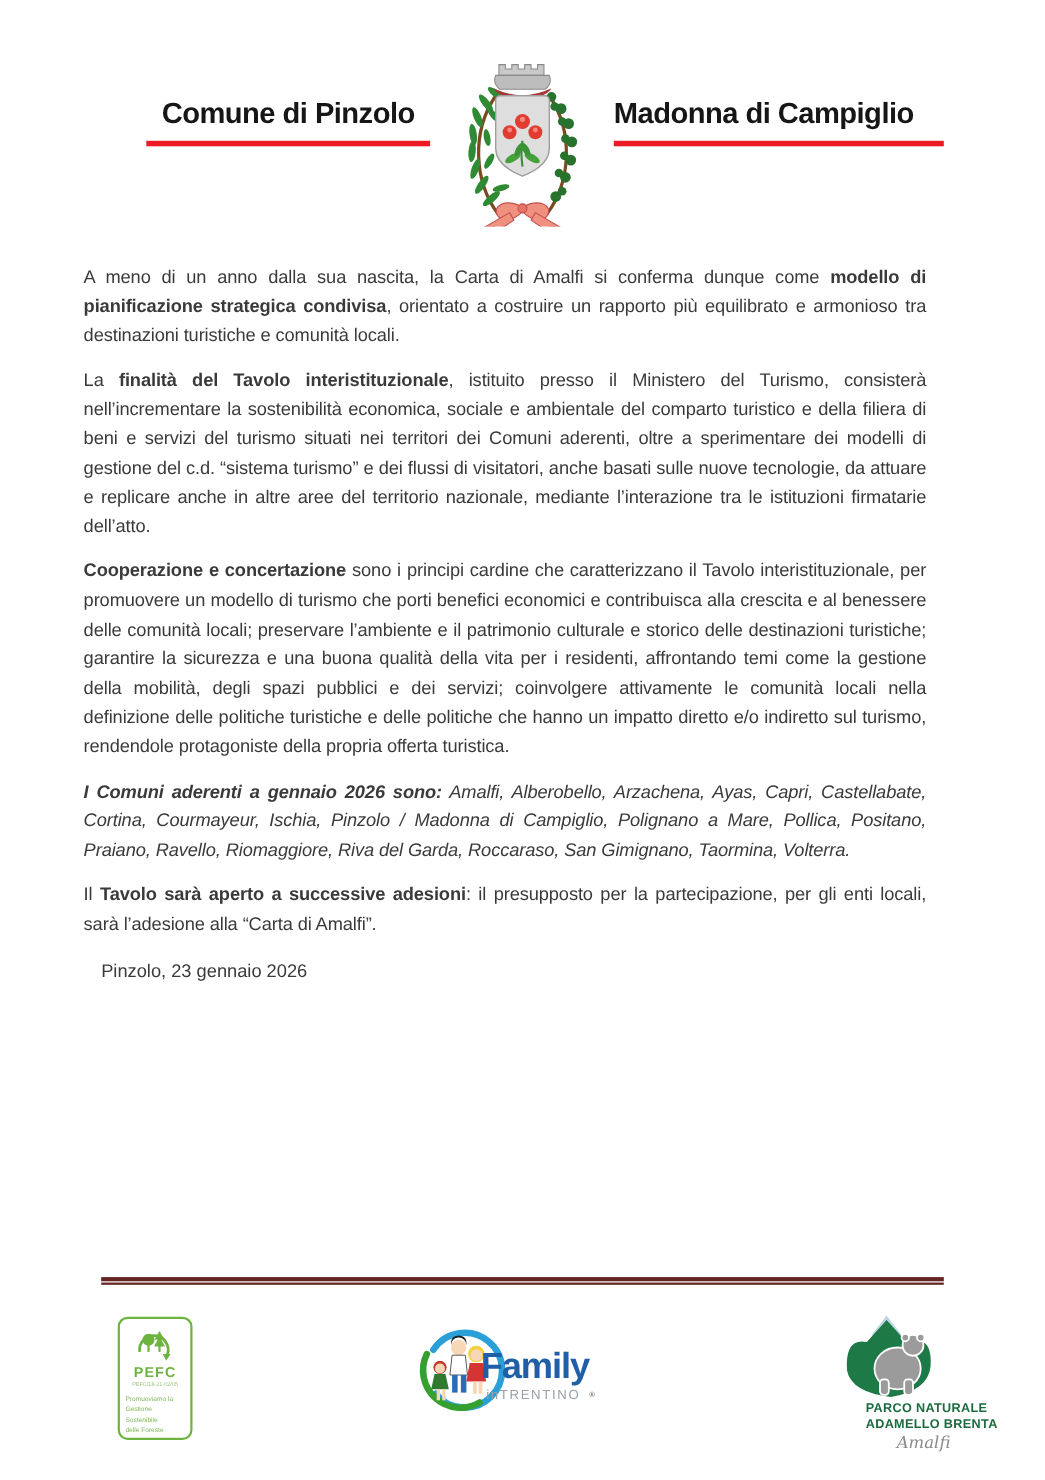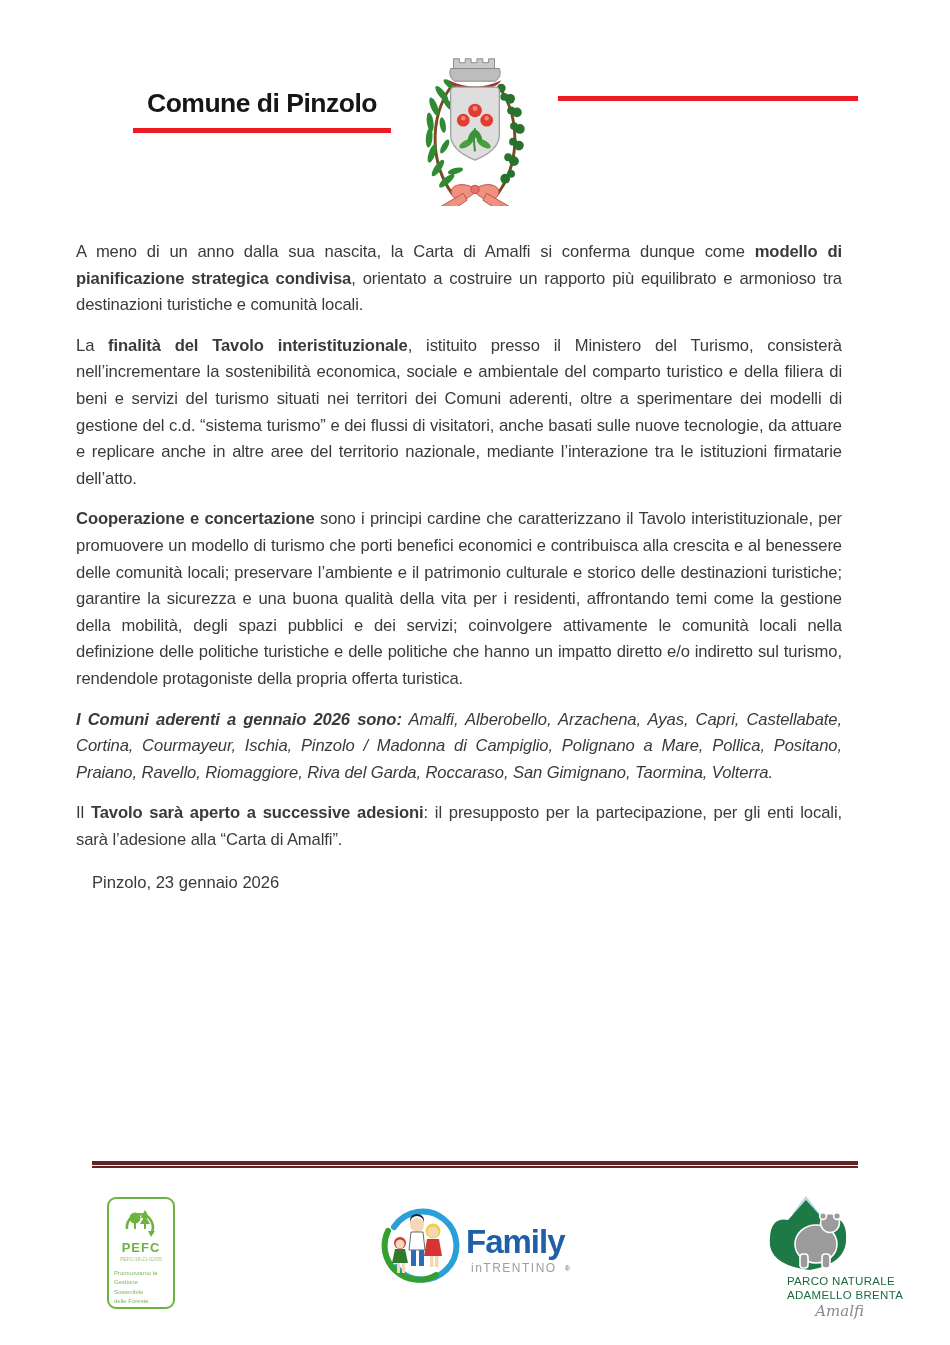--- a/index.html
+++ b/index.html
@@ -44,28 +44,28 @@
     border:2px solid #6db33f; border-radius:9px; padding:6px 5px 15px;
     text-align:center;
   }
   .pefc-mark { width:40px; height:34px; margin:0 auto; display:block; }
   .pefc-title { font-size:13px; font-weight:bold; color:#6db33f; letter-spacing:1px; margin-top:1px; }
   .pefc-cert { font-size:5px; color:#9cc57e; margin-top:1px; white-space:nowrap; }
   .pefc-tagline { font-size:6px; color:#7fb65a; text-align:left; margin-top:7px; line-height:1.55; }
 
   .family-box { position:absolute; left:378px; top:1203px; width:185px; height:95px; }
   .family-circle { position:absolute; left:0; top:0; width:82px; height:86px; }
-  .family-text { position:absolute; left:88px; top:22px; width:110px; }
+  .family-text { position:absolute; left:59px; top:22px; width:110px; }
   .family-title { font-size:33px; font-weight:bold; color:#1f5fa8; letter-spacing:-1px; line-height:1; }
   .family-sub { font-size:12px; color:#9aa0a6; letter-spacing:1.5px; margin-top:3px; margin-left:5px; white-space:nowrap; }
   .family-reg { font-size:7px; color:#6a6a6a; vertical-align:middle; margin-left:8px; }
 
   .parco-box { position:absolute; left:748px; top:1190px; width:120px; text-align:center; }
   .parco-mark { width:88px; height:84px; display:block; margin:0 auto; }
-  .parco-line { font-size:11.5px; font-weight:normal; color:#1d6b3e; letter-spacing:0.3px; line-height:1.25; white-space:nowrap;margin-left:39px; }
+  .parco-line { font-size:11.5px; font-weight:bold; color:#1d6b3e; letter-spacing:0.3px; line-height:1.25; white-space:nowrap;margin-left:39px; }
   .parco-geopark {
     font-family:"DejaVu Serif", serif; font-style:italic; font-size:15px;
     color:#8a8a8a; text-align:right; margin-top:-1px; padding-right:4px;
   }
 </style>
 </head>
 <body>
 
 <div class="page">
 
@@ -131,20 +131,21 @@
 
         <path d="M75,142 c-16,-9 -29,-1 -23,8 c6,8 17,2 23,-4 z" fill="#f0907f" stroke="#c0504d" stroke-width="1"></path>
         <path d="M75,142 c16,-9 29,-1 23,8 c-6,8 -17,2 -23,-4 z" fill="#f0907f" stroke="#c0504d" stroke-width="1"></path>
         <path d="M63,147 l-24,14 l10,-1 l-3,8 l21,-14 z" fill="#f0907f" stroke="#c0504d" stroke-width="1"></path>
         <path d="M87,147 l24,14 l-10,-1 l3,8 l-21,-14 z" fill="#f0907f" stroke="#c0504d" stroke-width="1"></path>
         <circle cx="75" cy="143" r="4.2" fill="#e57368" stroke="#c0504d" stroke-width="1"></circle>
       </svg>
     </div>
 
     <div class="head-right">
+      <div class="head-title">Madonna di Campiglio</div>
       <div class="red-line"></div>
     </div>
   </header>
 
   <main class="doc-body" id="paragraphs">
       <p><span>A meno di un anno dalla sua nascita, la Carta di Amalfi si conferma dunque come </span><span class="b">modello di pianificazione strategica condivisa</span><span>, orientato a costruire un rapporto più equilibrato e armonioso tra destinazioni turistiche e comunità locali.</span></p>
       <p><span>La </span><span class="b">finalità del Tavolo interistituzionale</span><span>, istituito presso il Ministero del Turismo, consisterà nell’incrementare la sostenibilità economica, sociale e ambientale del comparto turistico e della filiera di beni e servizi del turismo situati nei territori dei Comuni aderenti, oltre a sperimentare dei modelli di gestione del c.d. “sistema turismo” e dei flussi di visitatori, anche basati sulle nuove tecnologie, da attuare e replicare anche in altre aree del territorio nazionale, mediante l’interazione tra le istituzioni firmatarie dell’atto.</span></p>
       <p><span class="b">Cooperazione e concertazione</span><span> sono i principi cardine che caratterizzano il Tavolo interistituzionale, per promuovere un modello di turismo che porti benefici economici e contribuisca alla crescita e al benessere delle comunità locali; preservare l’ambiente e il patrimonio culturale e storico delle destinazioni turistiche; garantire la sicurezza e una buona qualità della vita per i residenti, affrontando temi come la gestione della mobilità, degli spazi pubblici e dei servizi; coinvolgere attivamente le comunità locali nella definizione delle politiche turistiche e delle politiche che hanno un impatto diretto e/o indiretto sul turismo, rendendole protagoniste della propria offerta turistica.</span></p>
       <p class="italic"><span class="b">I Comuni aderenti a gennaio 2026 sono:</span><span> Amalfi, Alberobello, Arzachena, Ayas, Capri, Castellabate, Cortina, Courmayeur, Ischia, Pinzolo / Madonna di Campiglio, Polignano a Mare, Pollica, Positano, Praiano, Ravello, Riomaggiore, Riva del Garda, Roccaraso, San Gimignano, Taormina, Volterra.</span></p>
       <p><span>Il </span><span class="b">Tavolo sarà aperto a successive adesioni</span><span>: il presupposto per la partecipazione, per gli enti locali, sarà l’adesione alla “Carta di Amalfi”.</span></p>

